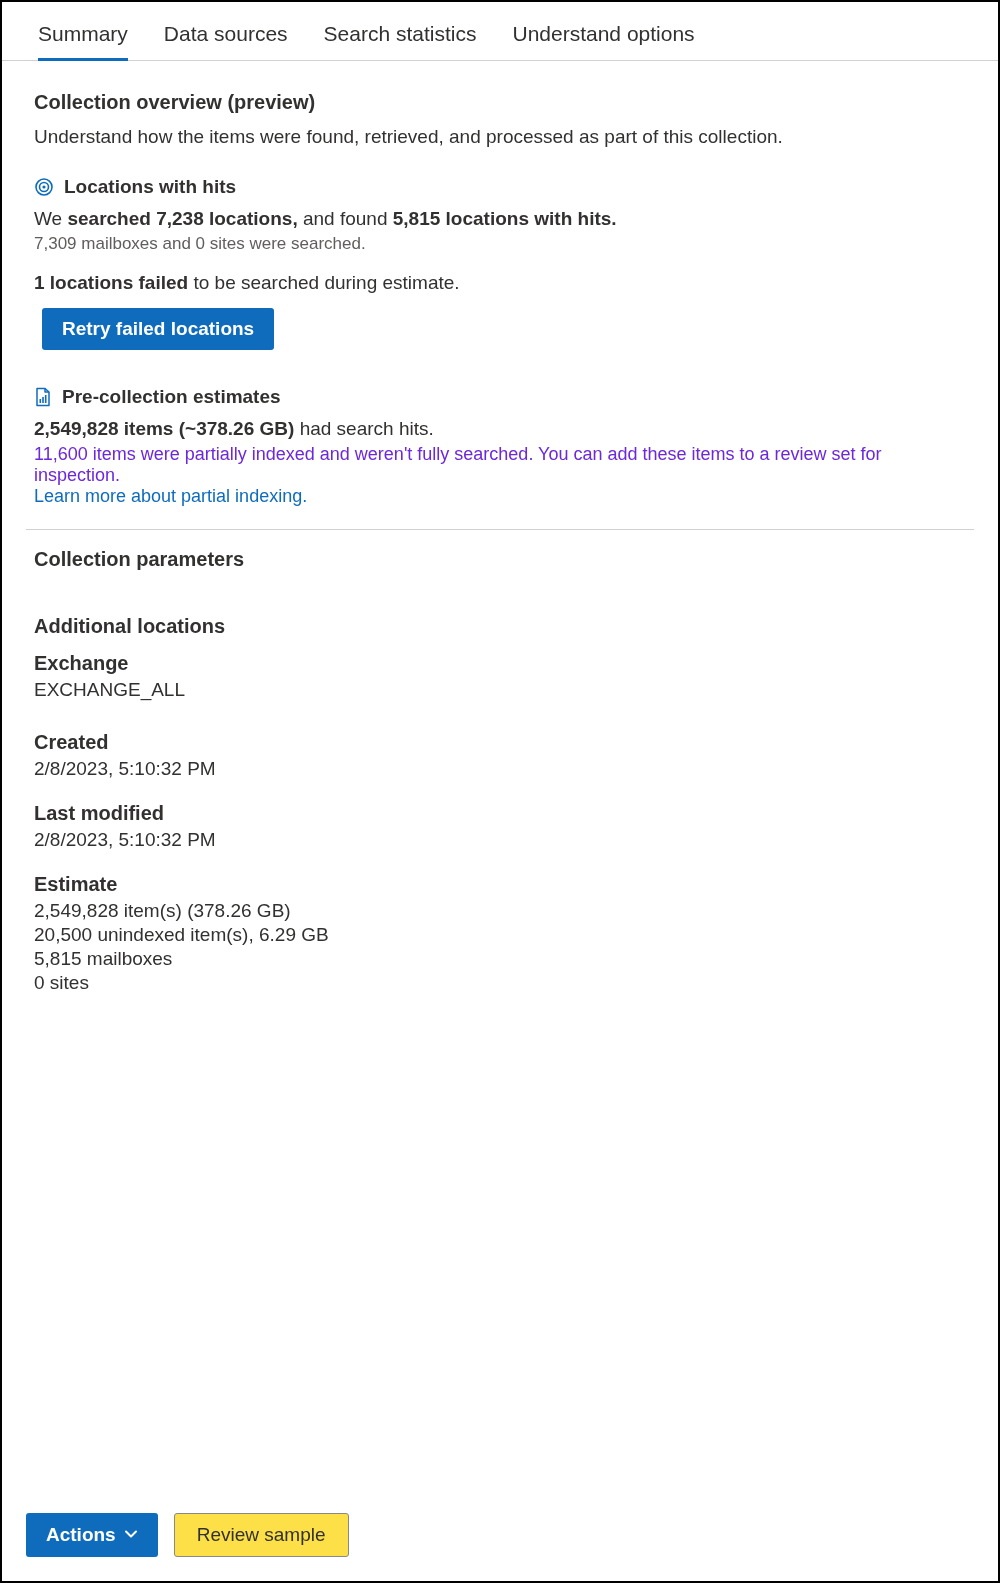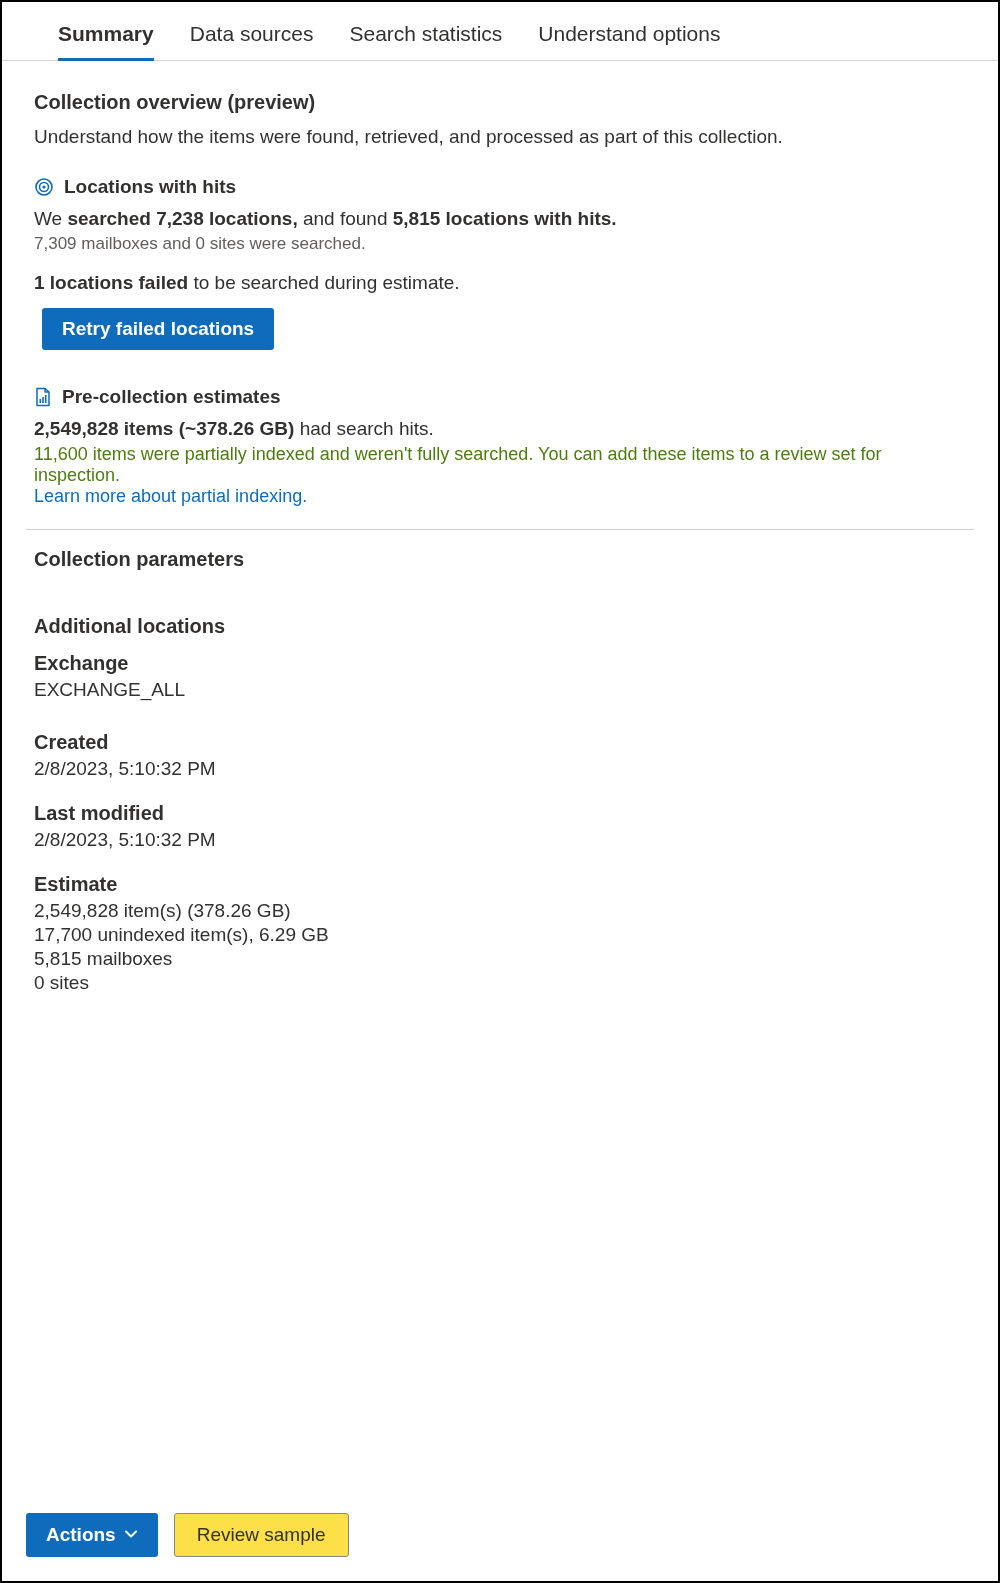--- a/index.html
+++ b/index.html
@@ -25,22 +25,21 @@
     border-bottom: 1px solid #d1d1d1;
   }
   .tab {
     font-size: 21px;
     color: #323130;
     padding-bottom: 14px;
     cursor: pointer;
     position: relative;
   }
   .tab.active {
-    font-weight: 700;
-    margin-left: 20px;
+    font-weight: 400;
   }
   .tab.active::after {
     content: "";
     position: absolute;
     left: 0; right: 0; bottom: -1px;
     height: 3px;
     background: #0f6cbd;
   }
   .content {
     padding: 24px 32px 0 32px;
@@ -111,21 +110,21 @@
     margin: 22px -8px 18px -8px;
   }
   .link {
     color: #0f6cbd;
     text-decoration: none;
     cursor: pointer;
     font-size: 18px;
   }
   .small-note {
     font-size: 18px;
-    color: #4d7c0f;
+    color: #6d28d9;
     margin-top: 4px;
   }
   .param-group {
     margin-top: 30px;
   }
   .param-label {
     font-size: 20px;
     font-weight: 600;
     margin-top: 22px;
   }
@@ -222,21 +221,21 @@
     <div class="param-group">
       <div class="param-label">Created</div>
       <div class="param-value">2/8/2023, 5:10:32 PM</div>
 
       <div class="param-label">Last modified</div>
       <div class="param-value">2/8/2023, 5:10:32 PM</div>
 
       <div class="param-label">Estimate</div>
       <div class="param-list">
         <div>2,549,828 item(s) (378.26 GB)</div>
-        <div>17,700 unindexed item(s), 6.29 GB</div>
+        <div>20,500 unindexed item(s), 6.29 GB</div>
         <div>5,815 mailboxes</div>
         <div>0 sites</div>
       </div>
     </div>
 
   </div>
 
   <div class="footer">
     <button class="btn-primary" style="margin:0;">
       <span>Actions</span>

